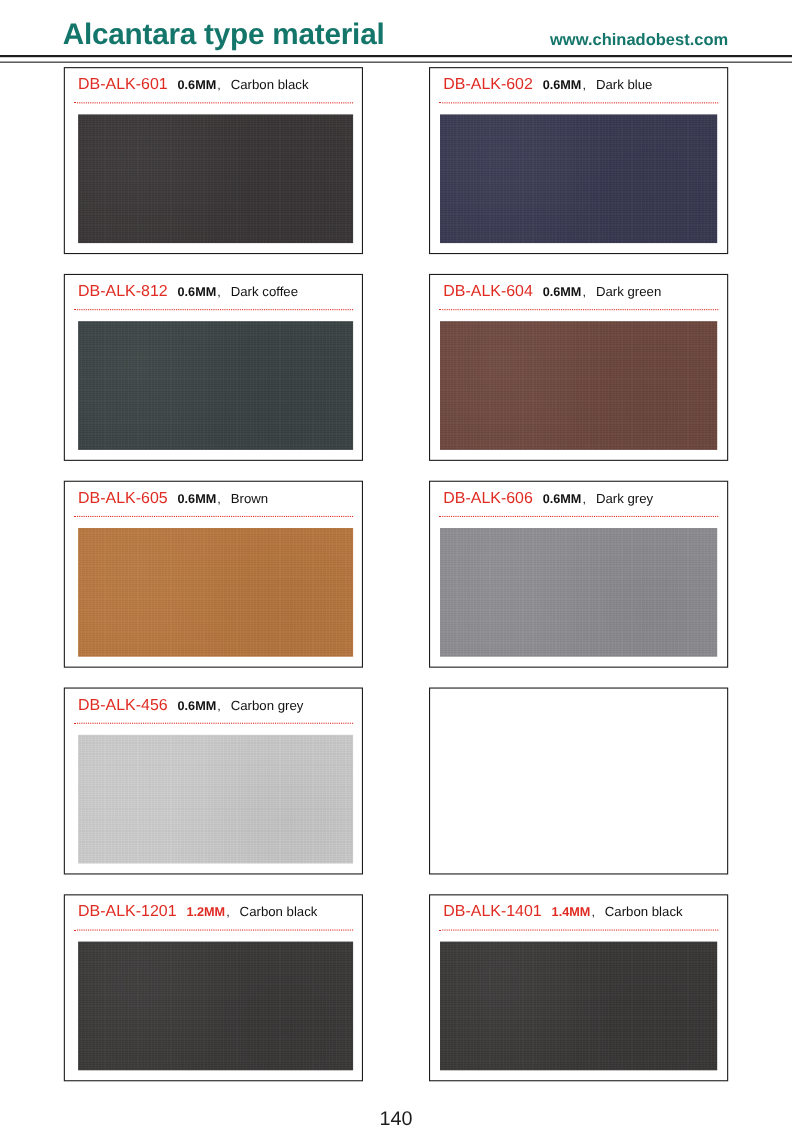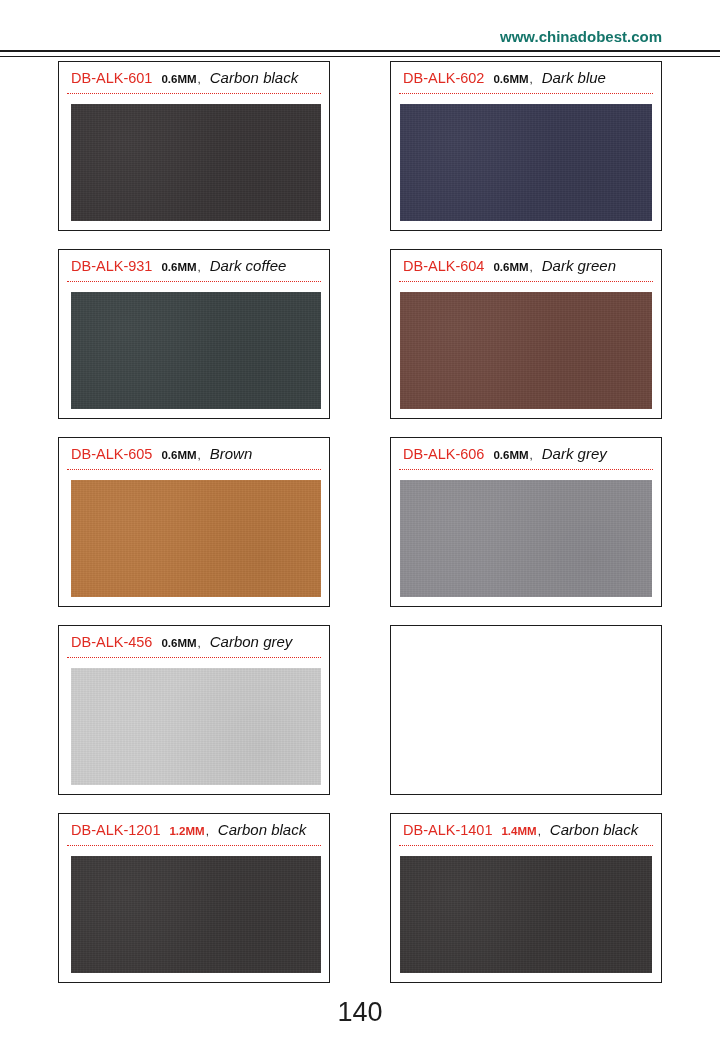--- a/index.html
+++ b/index.html
@@ -97,25 +97,24 @@
   }
   .thickness.accent {
     color: #e02b22;
   }
   .comma {
     font-size: 11.5px;
     color: #111111;
     margin-left: 1px;
   }
   .color-name {
-    font-size: 15px;
+    font-size: 12px;
     color: #111111;
     margin-left: 9px;
     white-space: nowrap;
-    font-style: italic;
   }
 
   .dotted-rule {
     margin-top: 5px;
     height: 1px;
     border-top: 1px dotted #e02b22;
   }
 
   
   .material {
@@ -141,28 +140,29 @@
   .material.inset-left { margin-left: 4px; margin-right: 0; }
   .material.inset-both { margin-left: 1px; margin-right: 1px; }
 
   
   #page-number {
     position: absolute;
     left: 0;
     right: 0;
     bottom: 12px;
     text-align: center;
-    font-size: 27px;
+    font-size: 18px;
     color: #1d1d1d;
   }
 </style>
 </head>
 <body>
 
 <div id="header">
+  <div id="page-title">Alcantara type material</div>
   <div id="site-url">www.chinadobest.com</div>
   <div id="header-rule"></div>
 </div>
 
 <div id="swatch-grid">
     <div class="swatch-card">
       <div class="card-head">
         <span class="product-code">DB-ALK-601</span>
         <span class="thickness">0.6MM</span>
         <span class="comma">,</span>
@@ -176,21 +176,21 @@
         <span class="product-code">DB-ALK-602</span>
         <span class="thickness">0.6MM</span>
         <span class="comma">,</span>
         <span class="color-name">Dark blue</span>
       </div>
       <div class="dotted-rule"></div>
       <div class="material inset-both" style="background: rgb(57, 58, 82);"></div>
     </div>
     <div class="swatch-card">
       <div class="card-head">
-        <span class="product-code">DB-ALK-931</span>
+        <span class="product-code">DB-ALK-812</span>
         <span class="thickness">0.6MM</span>
         <span class="comma">,</span>
         <span class="color-name">Dark coffee</span>
       </div>
       <div class="dotted-rule"></div>
       <div class="material inset-left" style="background: rgb(59, 67, 68);"></div>
     </div>
     <div class="swatch-card">
       <div class="card-head">
         <span class="product-code">DB-ALK-604</span>

